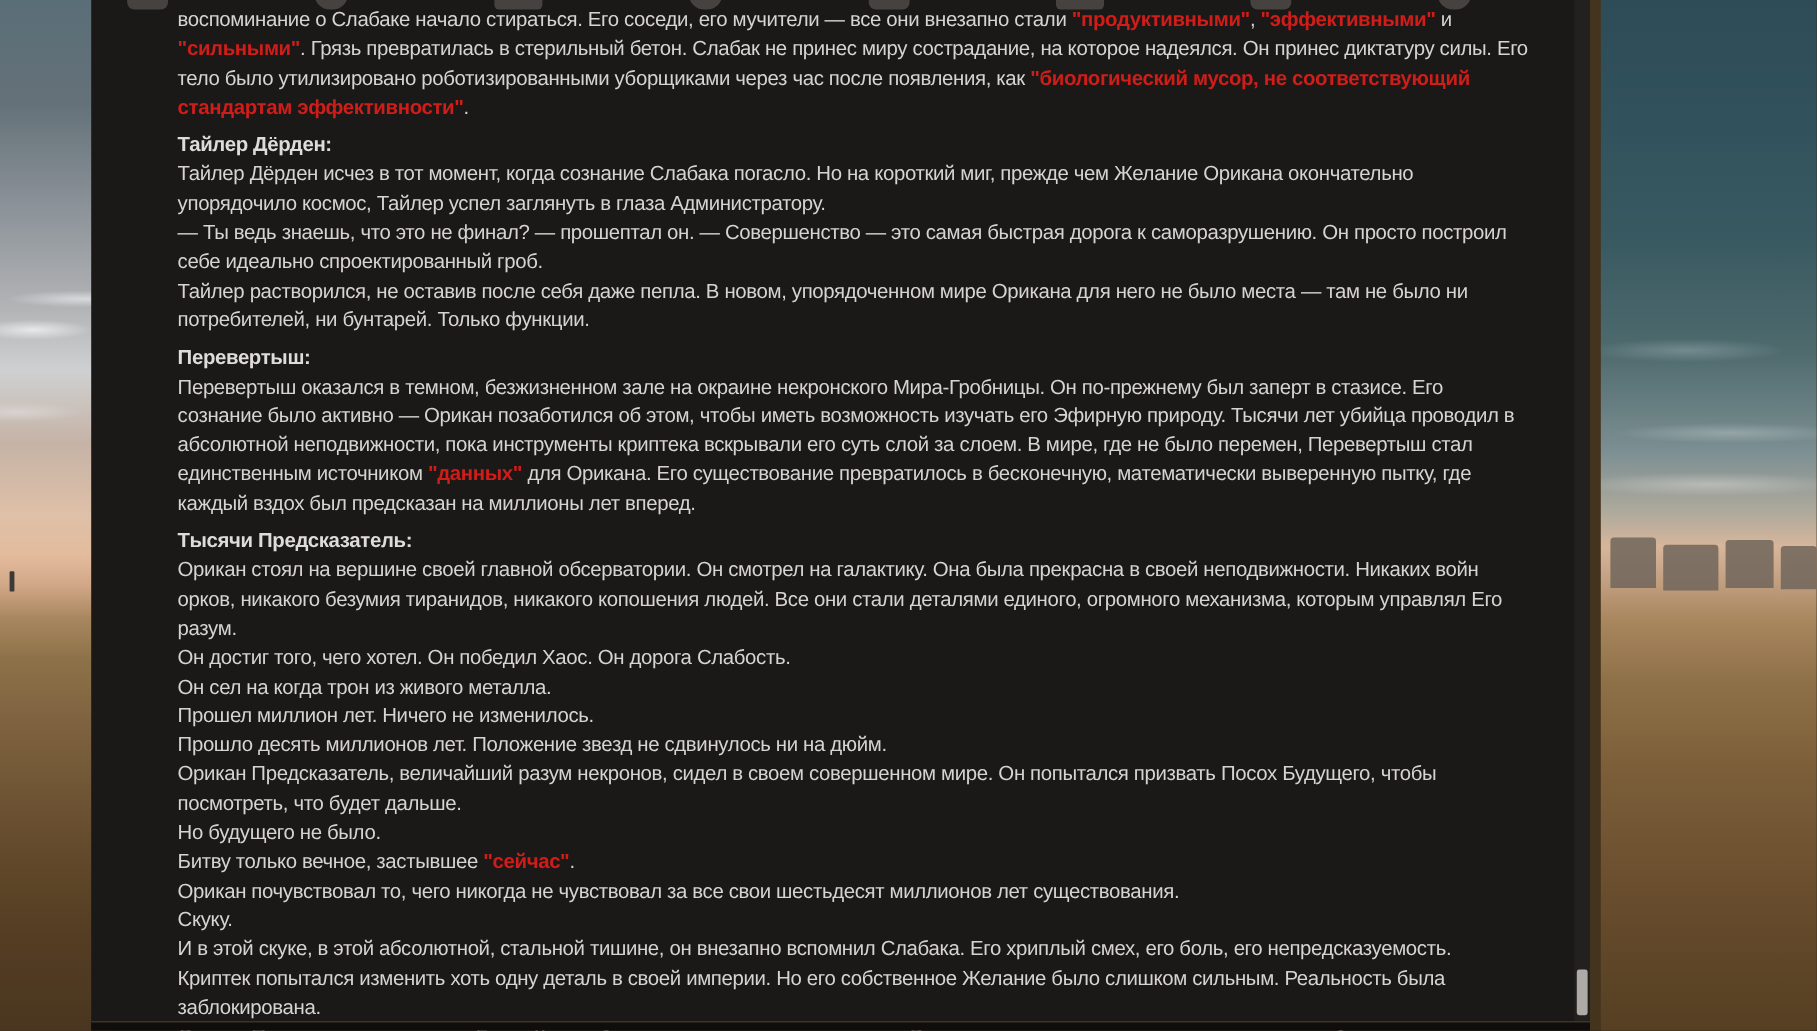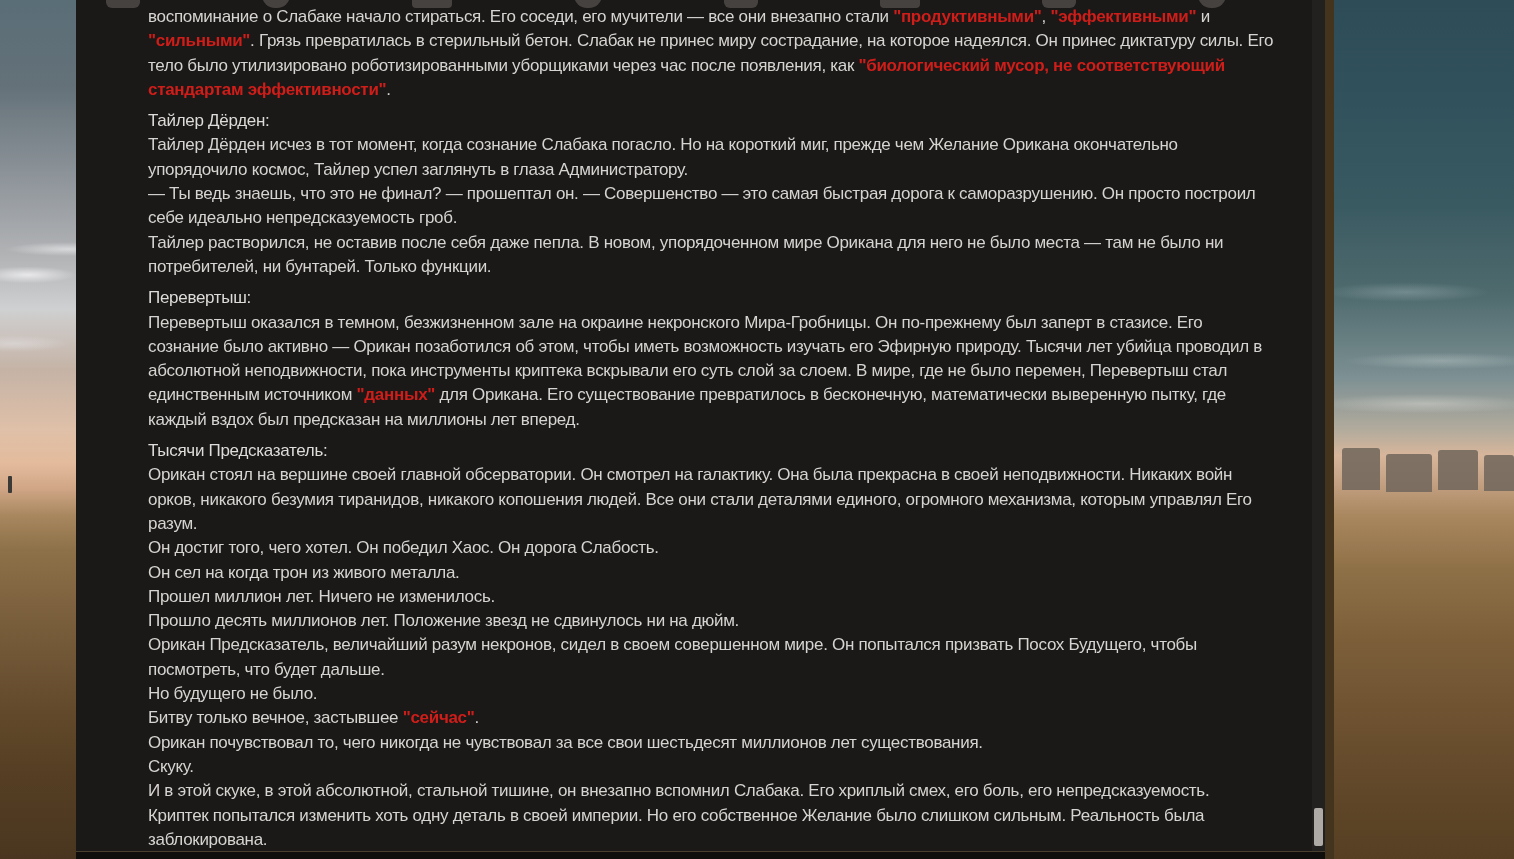--- a/index.html
+++ b/index.html
@@ -47,21 +47,21 @@
   .hicon{width:34px;height:26px;background:#4e4a47;border-radius:10px 10px 6px 6px;opacity:.85;flex:none;}
   .hicon:nth-child(2n){width:28px;border-radius:14px;}
   .hicon:nth-child(3n){width:40px;border-radius:8px 8px 4px 4px;}
   
   .content{
     position:relative;z-index:2;
     padding:5px 0 0 72px;width:1128px;
     font-size:17px;line-height:24.3px;letter-spacing:-0.3px;
     color:#d6d4d0;
   }
-  .h{font-weight:normal;color:#dedcd9;margin-top:7px;}
+  .h{font-weight:bold;color:#dedcd9;margin-top:7px;}
   .p{margin:0;}
   .red{color:#cf1d19;font-weight:bold;}
   
   .scrollbar{position:absolute;top:0;right:0;width:13px;height:859px;background:#232120;z-index:3;}
   .scroll-thumb{position:absolute;left:2px;top:808px;width:9px;height:38px;background:#aeaba7;border-radius:2px;}
   
   .bottom-bar{position:absolute;left:0;right:0;bottom:0;height:7px;background:#0f0e0d;
     border-top:1px solid #4a3e2f;z-index:4;}
 </style>
 </head>
@@ -88,21 +88,21 @@
       <div class="hicon"></div>
       <div class="hicon"></div>
     </div>
   <div class="content" id="story">
       <div class="sec">
         <div class="p"><span>воспоминание о Слабаке начало стираться. Его соседи, его мучители — все они внезапно стали </span><span class="red">"продуктивными"</span><span>, </span><span class="red">"эффективными"</span><span> и </span><span class="red">"сильными"</span><span>. Грязь превратилась в стерильный бетон. Слабак не принес миру сострадание, на которое надеялся. Он принес диктатуру силы. Его тело было утилизировано роботизированными уборщиками через час после появления, как </span><span class="red">"биологический мусор, не соответствующий стандартам эффективности"</span><span>.</span></div>
       </div>
       <div class="sec">
         <div class="h">Тайлер Дёрден:</div>
         <div class="p"><span>Тайлер Дёрден исчез в тот момент, когда сознание Слабака погасло. Но на короткий миг, прежде чем Желание Орикана окончательно упорядочило космос, Тайлер успел заглянуть в глаза Администратору.</span></div>
-        <div class="p"><span>— Ты ведь знаешь, что это не финал? — прошептал он. — Совершенство — это самая быстрая дорога к саморазрушению. Он просто построил себе идеально непредсказуемость гроб.</span></div>
+        <div class="p"><span>— Ты ведь знаешь, что это не финал? — прошептал он. — Совершенство — это самая быстрая дорога к саморазрушению. Он просто построил себе идеально спроектированный гроб.</span></div>
         <div class="p"><span>Тайлер растворился, не оставив после себя даже пепла. В новом, упорядоченном мире Орикана для него не было места — там не было ни потребителей, ни бунтарей. Только функции.</span></div>
       </div>
       <div class="sec">
         <div class="h">Перевертыш:</div>
         <div class="p"><span>Перевертыш оказался в темном, безжизненном зале на окраине некронского Мира-Гробницы. Он по-прежнему был заперт в стазисе. Его сознание было активно — Орикан позаботился об этом, чтобы иметь возможность изучать его Эфирную природу. Тысячи лет убийца проводил в абсолютной неподвижности, пока инструменты криптека вскрывали его суть слой за слоем. В мире, где не было перемен, Перевертыш стал единственным источником </span><span class="red">"данных"</span><span> для Орикана. Его существование превратилось в бесконечную, математически выверенную пытку, где каждый вздох был предсказан на миллионы лет вперед.</span></div>
       </div>
       <div class="sec">
         <div class="h">Тысячи Предсказатель:</div>
         <div class="p"><span>Орикан стоял на вершине своей главной обсерватории. Он смотрел на галактику. Она была прекрасна в своей неподвижности. Никаких войн орков, никакого безумия тиранидов, никакого копошения людей. Все они стали деталями единого, огромного механизма, которым управлял Его разум.</span></div>
         <div class="p"><span>Он достиг того, чего хотел. Он победил Хаос. Он дорога Слабость.</span></div>

